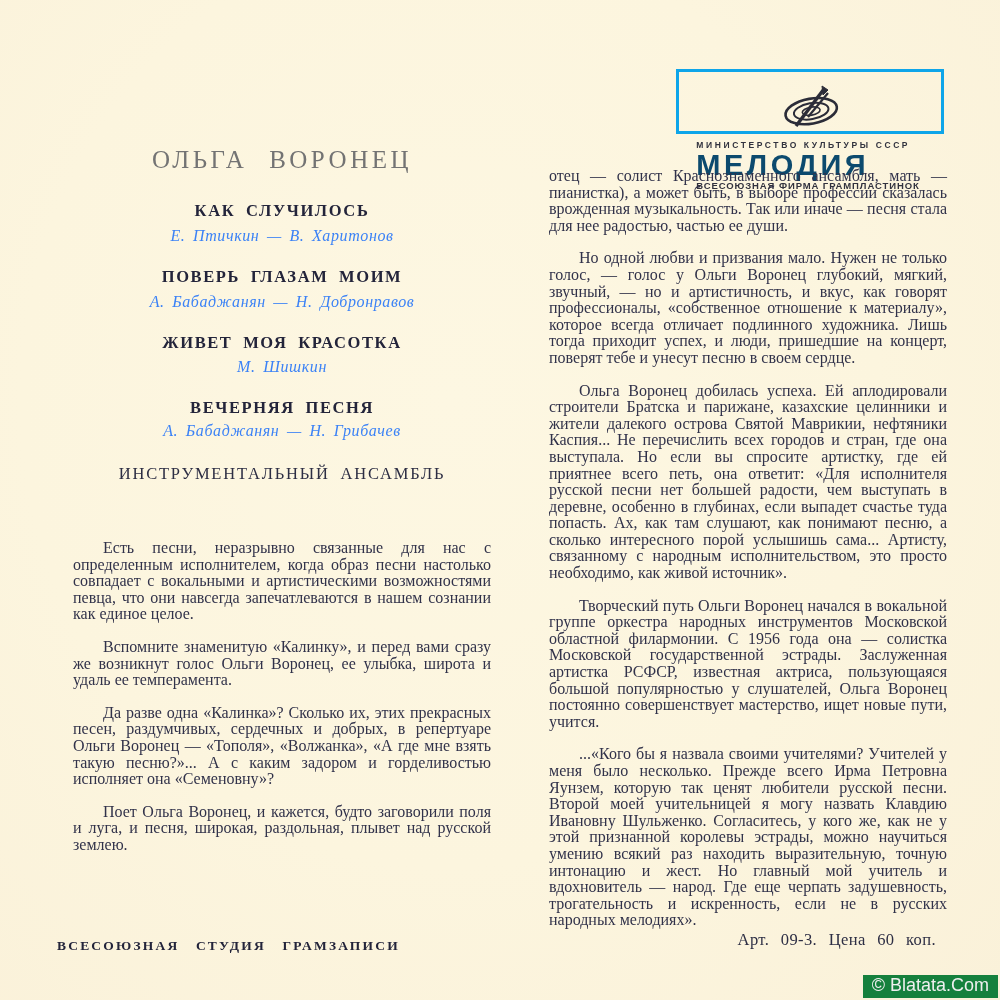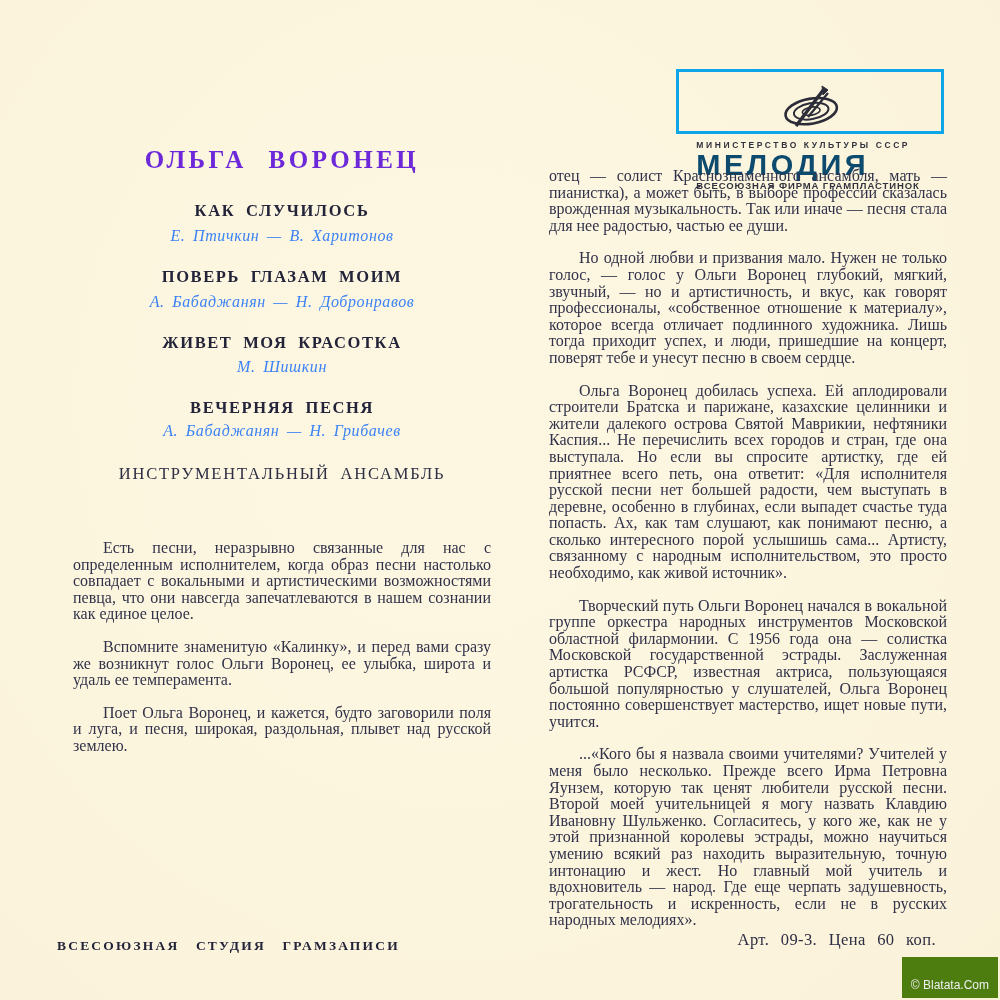--- a/index.html
+++ b/index.html
@@ -35,22 +35,22 @@
   .logo-firm{
     font-family:"Liberation Sans", sans-serif;
     font-size:9.5px;font-weight:700;letter-spacing:0.9px;color:#31323e;
     white-space:nowrap;line-height:11px;
   }
 
   
   .left-col{left:57px;width:450px;}
   .artist-title{
     top:146px;text-align:center;
-    font-size:25px;font-weight:700;letter-spacing:3.5px;word-spacing:12px;
-    color:#6d28d9;
+    font-size:25px;font-weight:400;letter-spacing:3.5px;word-spacing:12px;
+    color:#737373;
   }
   .track-title{
     text-align:center;font-size:16.5px;font-weight:700;letter-spacing:1.6px;word-spacing:5px;
     color:#23243a;
   }
   .track-authors{
     text-align:center;font-size:16px;font-style:italic;letter-spacing:0.6px;word-spacing:3px;
     color:#3b82f6;
   }
   .ensemble{
@@ -75,24 +75,24 @@
   }
   .art-price{
     top:930px;right:64px;
     font-size:16.5px;word-spacing:7px;letter-spacing:0.4px;
     color:#2d2e44;white-space:nowrap;
   }
 
   
   .watermark{
     right:2px;bottom:2px;
-    background:#4d7c0f;
+    background:#15803d;
     font-family:"Liberation Sans", sans-serif;
-    font-size:12px;color:#efefef;
-    padding:20px 9px 4px 9px;line-height:17px;white-space:nowrap;
+    font-size:18px;color:#efefef;
+    padding:2px 9px 4px 9px;line-height:17px;white-space:nowrap;
   }
 </style>
 </head>
 <body>
 
 <div class="abs logo-box">
   <svg class="logo-icon" viewBox="0 0 68 46" aria-hidden="true">
     <g fill="none" stroke="#2b2c38" transform="rotate(-10 34 27)">
       <ellipse cx="33" cy="28" rx="26" ry="12.5" stroke-width="2.6"></ellipse>
       <ellipse cx="33" cy="28" rx="17.5" ry="8" stroke-width="2"></ellipse>
@@ -123,20 +123,21 @@
 <div class="abs left-col track-authors" style="top:358px">М. Шишкин</div>
 
 <div class="abs left-col track-title" style="top:398px">ВЕЧЕРНЯЯ ПЕСНЯ</div>
 <div class="abs left-col track-authors" style="top:422px">А. Бабаджанян — Н. Грибачев</div>
 
 <div class="abs left-col ensemble">ИНСТРУМЕНТАЛЬНЫЙ АНСАМБЛЬ</div>
 
 <div class="abs left-col body-block left-body">
   <p>Есть песни, неразрывно связанные для нас с определенным исполнителем, когда образ песни настолько совпадает с вокальными и артистическими возможностями певца, что они навсегда запечатлеваются в нашем сознании как единое целое.</p>
   <p>Вспомните знаменитую «Калинку», и перед вами сразу же возникнут голос Ольги Воронец, ее улыбка, широта и удаль ее темперамента.</p>
+  <p>Да разве одна «Калинка»? Сколько их, этих прекрасных песен, раздумчивых, сердечных и добрых, в репертуаре Ольги Воронец — «Тополя», «Волжанка», «А где мне взять такую песню?»... А с каким задором и горделивостью исполняет она «Семеновну»?</p>
   <p>Поет Ольга Воронец, и кажется, будто заговорили поля и луга, и песня, широкая, раздольная, плывет над русской землею.</p>
 </div>
 
 <div class="abs body-block right-col">
   <p class="noindent">отец — солист Краснознаменного ансамбля, мать — пианистка), а может быть, в выборе профессии сказалась врожденная музыкальность. Так или иначе — песня стала для нее радостью, частью ее души.</p>
   <p>Но одной любви и призвания мало. Нужен не только голос, — голос у Ольги Воронец глубокий, мягкий, звучный, — но и артистичность, и вкус, как говорят профессионалы, «собственное отношение к материалу», которое всегда отличает подлинного художника. Лишь тогда приходит успех, и люди, пришедшие на концерт, поверят тебе и унесут песню в своем сердце.</p>
   <p>Ольга Воронец добилась успеха. Ей аплодировали строители Братска и парижане, казахские целинники и жители далекого острова Святой Маврикии, нефтяники Каспия... Не перечислить всех городов и стран, где она выступала. Но если вы спросите артистку, где ей приятнее всего петь, она ответит: «Для исполнителя русской песни нет большей радости, чем выступать в деревне, особенно в глубинах, если выпадет счастье туда попасть. Ах, как там слушают, как понимают песню, а сколько интересного порой услышишь сама... Артисту, связанному с народным исполнительством, это просто необходимо, как живой источник».</p>
   <p>Творческий путь Ольги Воронец начался в вокальной группе оркестра народных инструментов Московской областной филармонии. С 1956 года она — солистка Московской государственной эстрады. Заслуженная артистка РСФСР, известная актриса, пользующаяся большой популярностью у слушателей, Ольга Воронец постоянно совершенствует мастерство, ищет новые пути, учится.</p>
   <p>...«Кого бы я назвала своими учителями? Учителей у меня было несколько. Прежде всего Ирма Петровна Яунзем, которую так ценят любители русской песни. Второй моей учительницей я могу назвать Клавдию Ивановну Шульженко. Согласитесь, у кого же, как не у этой признанной королевы эстрады, можно научиться умению всякий раз находить выразительную, точную интонацию и жест. Но главный мой учитель и вдохновитель — народ. Где еще черпать задушевность, трогательность и искренность, если не в русских народных мелодиях».</p>
 </div>

